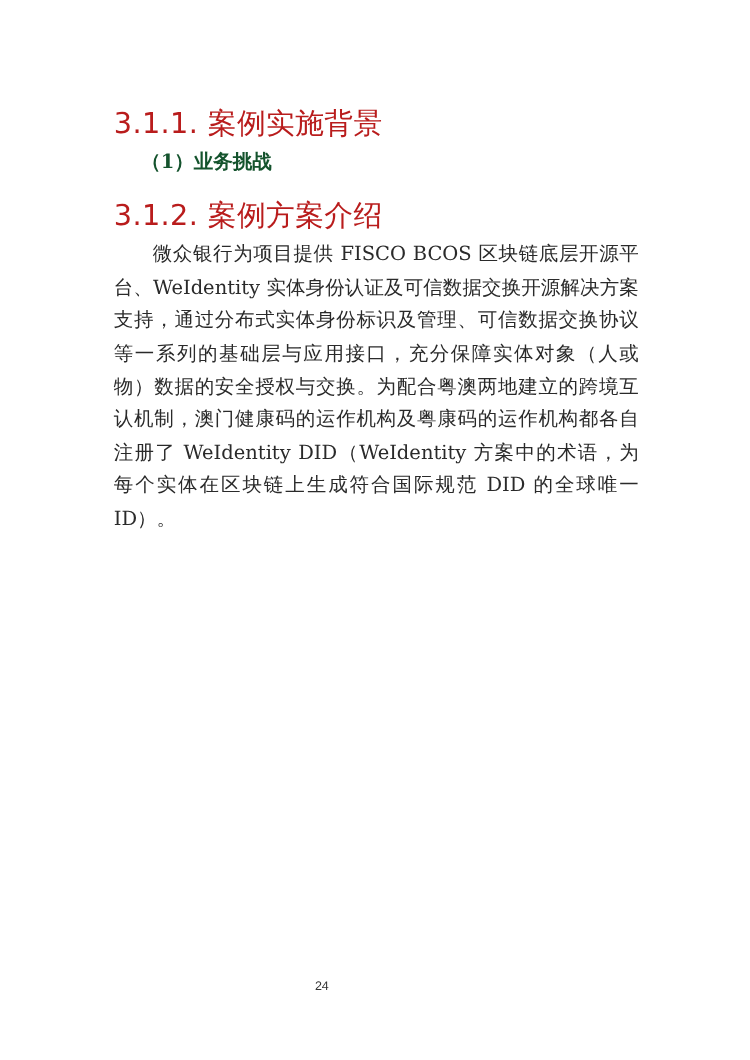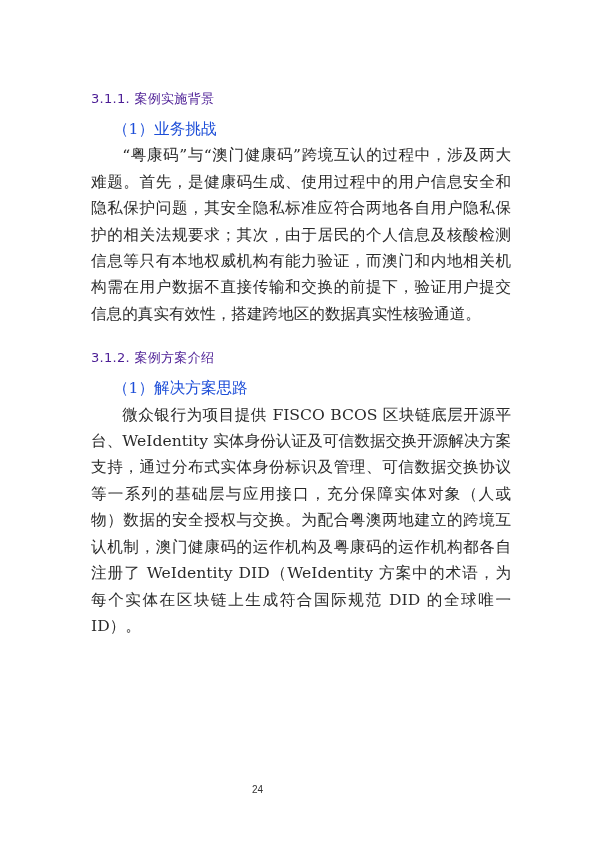--- a/index.html
+++ b/index.html
@@ -10,49 +10,47 @@
   .content {
     position: absolute; left: 91px; top: 72px; width: 420px;
     font-family: "DejaVu Serif", "Liberation Serif", serif;
     color: #2a2a2a; font-size: 15.6px; line-height: 26.4px;
     text-align: justify; text-justify: inter-character;
   }
   p { margin: 0; }
   .indent { text-indent: 2em; }
   .h3 {
     font-family: "DejaVu Sans", "Liberation Sans", sans-serif;
-    font-size: 13px; color: #4c1d95; margin-top: 6px; margin-bottom: 2px;
+    font-size: 23px; color: #b91c1c; margin-top: 6px; margin-bottom: 2px;
     line-height: 30px; letter-spacing: 0.3px;
   }
   .h4 {
-    font-weight: normal; padding-left: 22px; color: #1d4ed8;
+    font-weight: bold; padding-left: 22px; color: #14532d;
     font-size: 15.6px; line-height: 26.4px;
   }
   .gap { height: 14px; }
   .page-number {
     position: absolute; top: 784px; left: 0; width: 515px; text-align: center;
     font-family: "Liberation Sans", "DejaVu Sans", sans-serif; font-size: 10px; color: #333;
   }
 </style>
 </head>
 <body>
 
 <div class="page">
   <div class="content">
 
 
     <div class="gap" style="height:6px"></div>
     <div class="h3">3.1.1.  案例实施背景</div>
 
     <div class="h4">（1）业务挑战</div>
-    <p class="indent">“粤康码”与“澳门健康码”跨境互认的过程中，涉及两大难题。首先，是健康码生成、使用过程中的用户信息安全和隐私保护问题，其安全隐私标准应符合两地各自用户隐私保护的相关法规要求；其次，由于居民的个人信息及核酸检测信息等只有本地权威机构有能力验证，而澳门和内地相关机构需在用户数据不直接传输和交换的前提下，验证用户提交信息的真实有效性，搭建跨地区的数据真实性核验通道。</p>
 
 
     <div class="gap" style="height:10px"></div>
     <div class="h3">3.1.2.  案例方案介绍</div>
 
-    <div class="h4">（1）解决方案思路</div>
     <p class="indent">微众银行为项目提供 FISCO BCOS 区块链底层开源平台、WeIdentity 实体身份认证及可信数据交换开源解决方案支持，通过分布式实体身份标识及管理、可信数据交换协议等一系列的基础层与应用接口，充分保障实体对象（人或物）数据的安全授权与交换。为配合粤澳两地建立的跨境互认机制，澳门健康码的运作机构及粤康码的运作机构都各自注册了 WeIdentity DID（WeIdentity 方案中的术语，为每个实体在区块链上生成符合国际规范 DID 的全球唯一 ID）。</p>
 
   </div>
 
   <div class="page-number">24</div>
 </div>
 
 </body></html>

